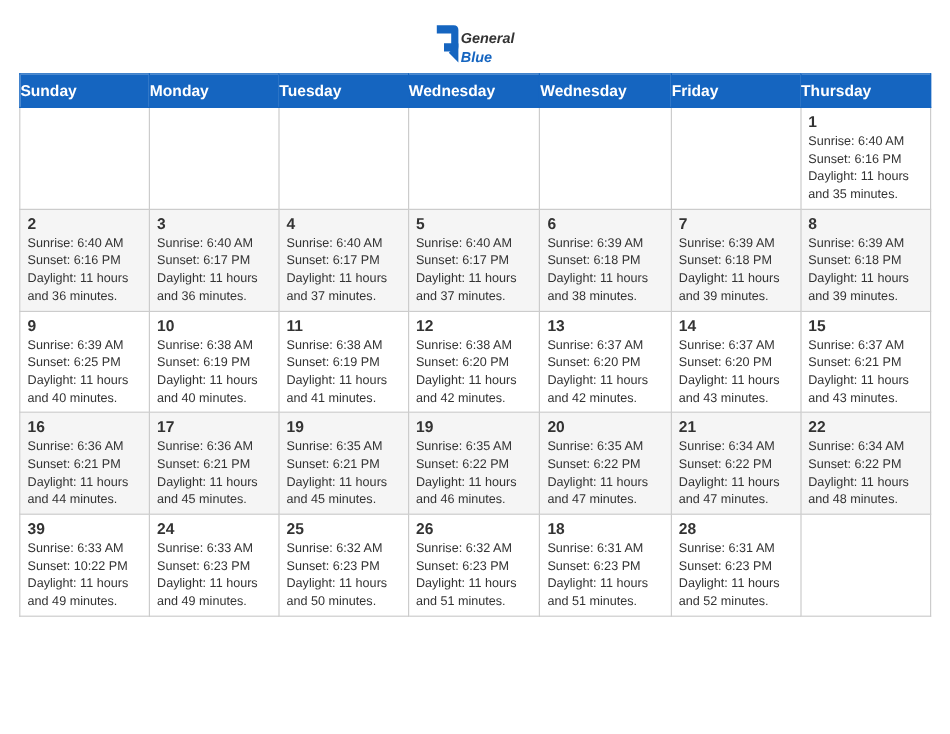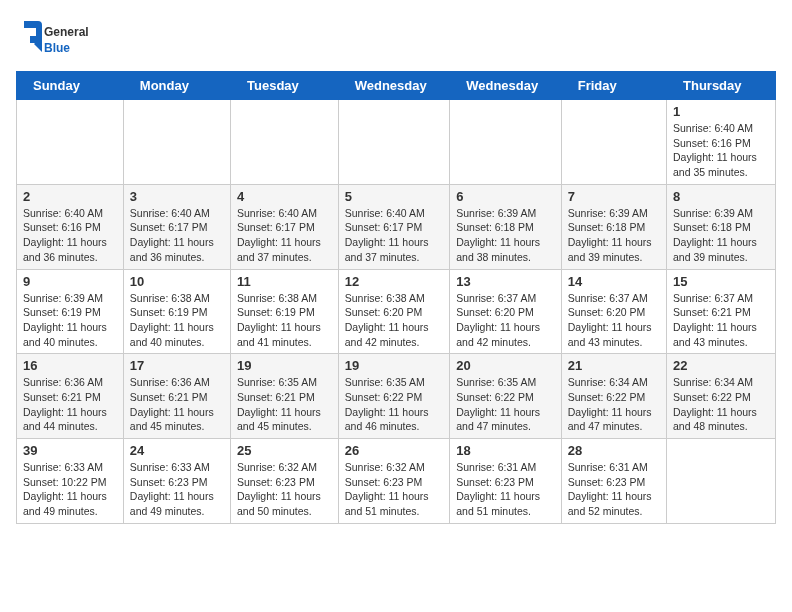--- a/index.html
+++ b/index.html
@@ -5,23 +5,23 @@
     * { box-sizing: border-box; margin: 0; padding: 0; }
     body {
       font-family: Arial, sans-serif;
       background: #fff;
       width: 792px;
       min-height: 612px;
       padding: 16px;
     }
     .header-area {
       display: flex;
-      justify-content: flex-start;
+      justify-content: center;
       align-items: flex-start;
-      margin-bottom: 10px;
+      font-style: italic;
     }
     .logo {
       display: flex;
       align-items: center;
       font-size: 18px;
       font-weight: bold;
     }
     .title-area {
       text-align: right;
     }
@@ -36,21 +36,21 @@
     }
     .calendar {
       width: 100%;
       border-collapse: collapse;
       border: 1px solid #ccc;
     }
     .calendar th {
       background-color: #1565C0;
       color: #fff;
       text-align: left;
-      padding: 6px 16px;
+      padding: 6px 0;
       font-size: 13px;
       border: 1px solid #1565C0;
     }
     .calendar td {
       border: 1px solid #ccc;
       vertical-align: top;
       padding: 4px 6px;
       width: 113px;
       min-height: 80px;
       font-size: 11px;
@@ -165,21 +165,21 @@
           <div class="day-number">8</div>
           <div class="day-info">Sunrise: 6:39 AM
 Sunset: 6:18 PM
 Daylight: 11 hours and 39 minutes.</div>
         </td>
       </tr>
       <tr>
         <td>
           <div class="day-number">9</div>
           <div class="day-info">Sunrise: 6:39 AM
-Sunset: 6:19 PM
+Sunset: 6:25 PM
 Daylight: 11 hours and 40 minutes.</div>
         </td>
         <td>
           <div class="day-number">10</div>
           <div class="day-info">Sunrise: 6:38 AM
 Sunset: 6:19 PM
 Daylight: 11 hours and 40 minutes.</div>
         </td>
         <td>
           <div class="day-number">11</div>

